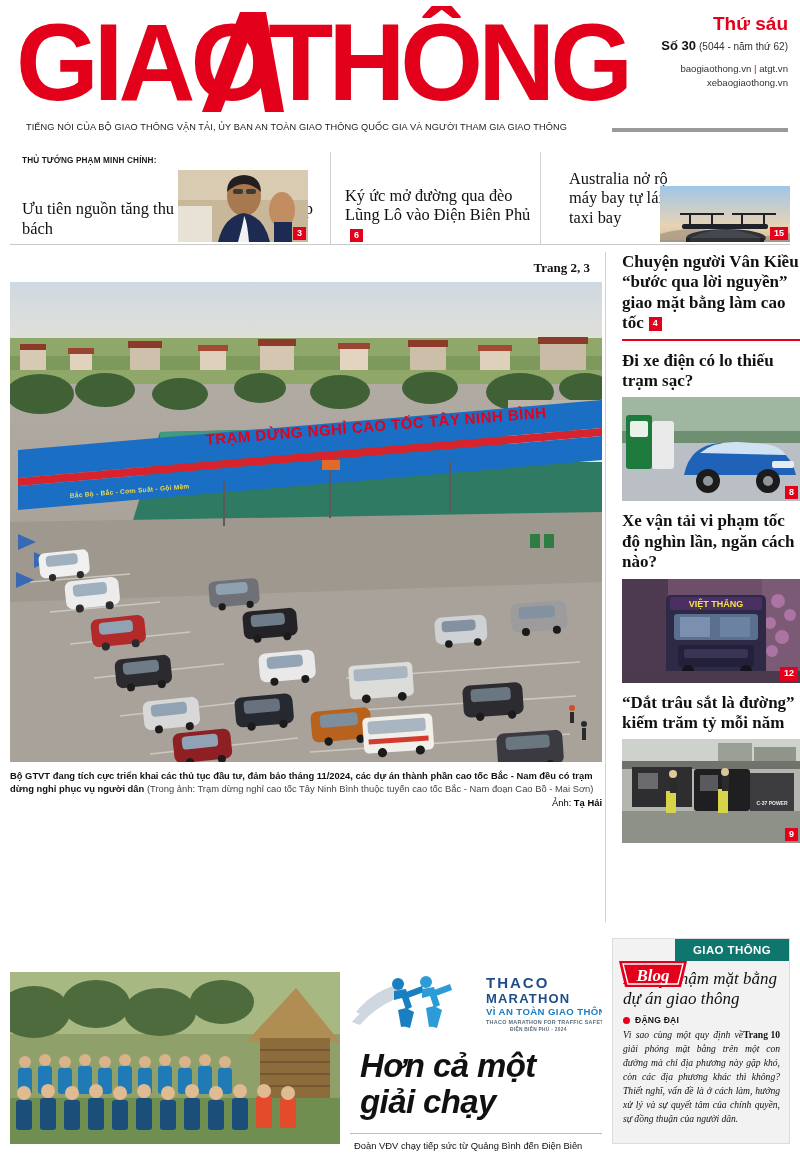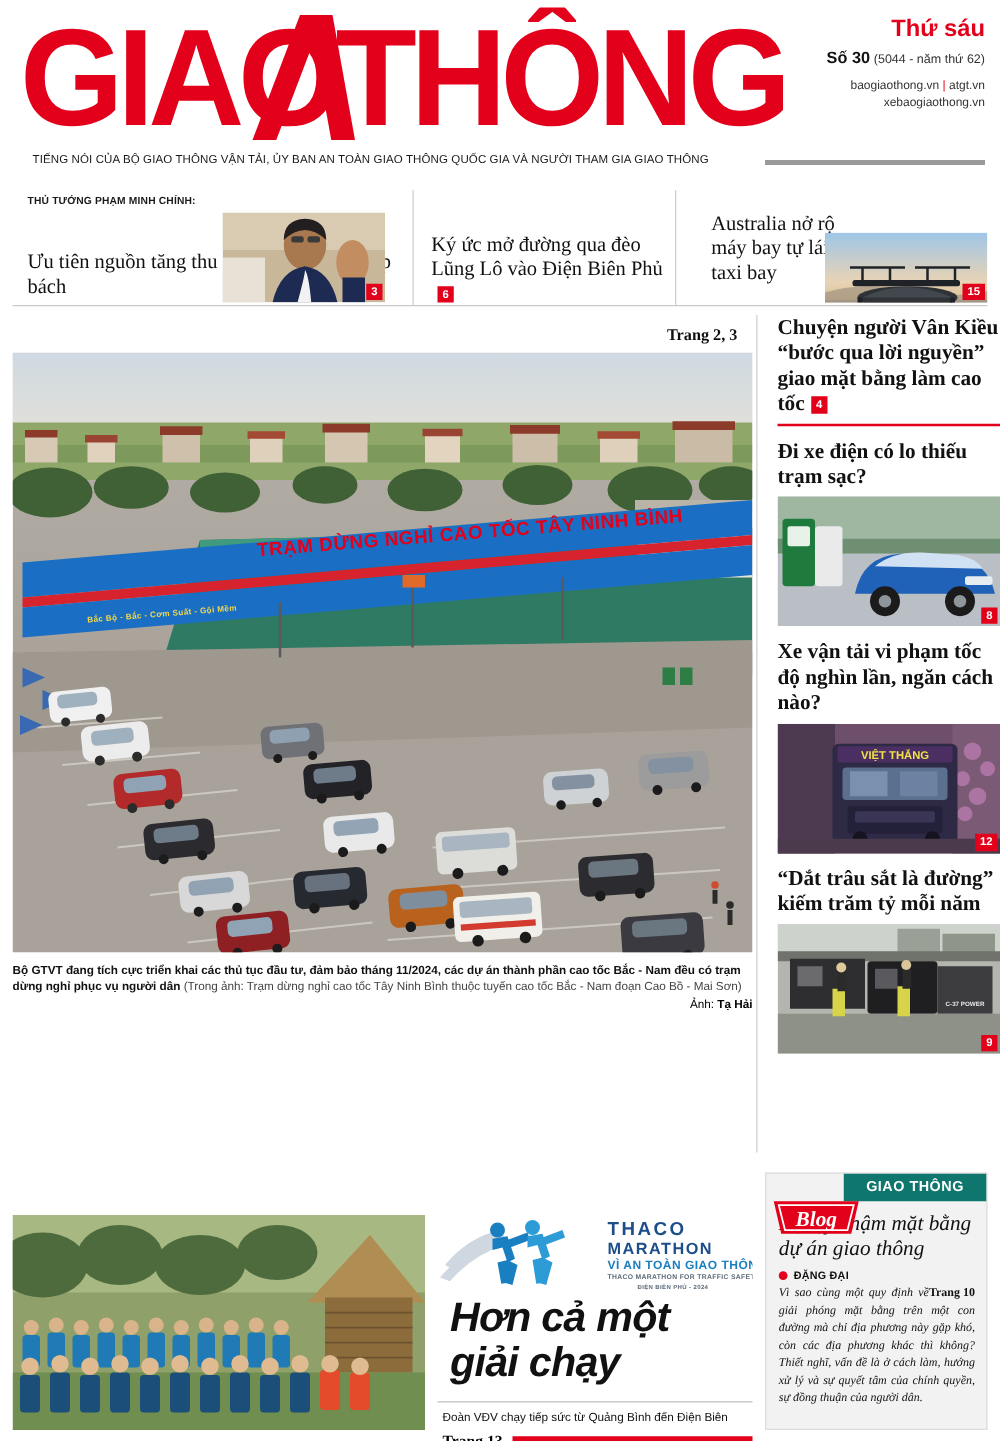--- a/index.html
+++ b/index.html
@@ -100,21 +100,21 @@
   .side-photo { position:relative; width:178px; height:104px; margin-top:6px; overflow:hidden; }
 
   
   .bottom { position:absolute; left:10px; top:972px; width:592px; height:172px; }
   .mara-photo { position:absolute; left:0; top:0; width:330px; height:172px; overflow:hidden; }
   .mara-right { position:absolute; left:340px; top:0; width:252px; height:172px; }
   .thaco-logo { position:relative; height:62px; }
   .mara-hl {
     font-family:"Liberation Sans", sans-serif; font-style:italic; font-weight:700;
     font-size:33px; line-height:1.1; letter-spacing:-.6px; color:#111;
-    margin-top:2px; padding-left:10px;
+    margin-top:14px; padding-left:10px;
   }
   .mara-sub-rule { width:252px; height:1px; background:#bdbdbd; margin-top:12px; }
   .mara-sub { font-size:9.4px; line-height:1.45; color:#111; margin-top:5px; padding-left:4px; }
   .mara-pg { display:flex; align-items:center; gap:8px; margin-top:6px; padding-left:4px;}
   .mara-pg .lbl { font-family:"Liberation Serif", serif; font-weight:700; font-size:12.5px; }
   .mara-pg .bar { flex:1; height:9px; background:#e3001b; }
 
   
   .blogbox {
     position:absolute; left:612px; top:938px; width:178px; height:206px;

